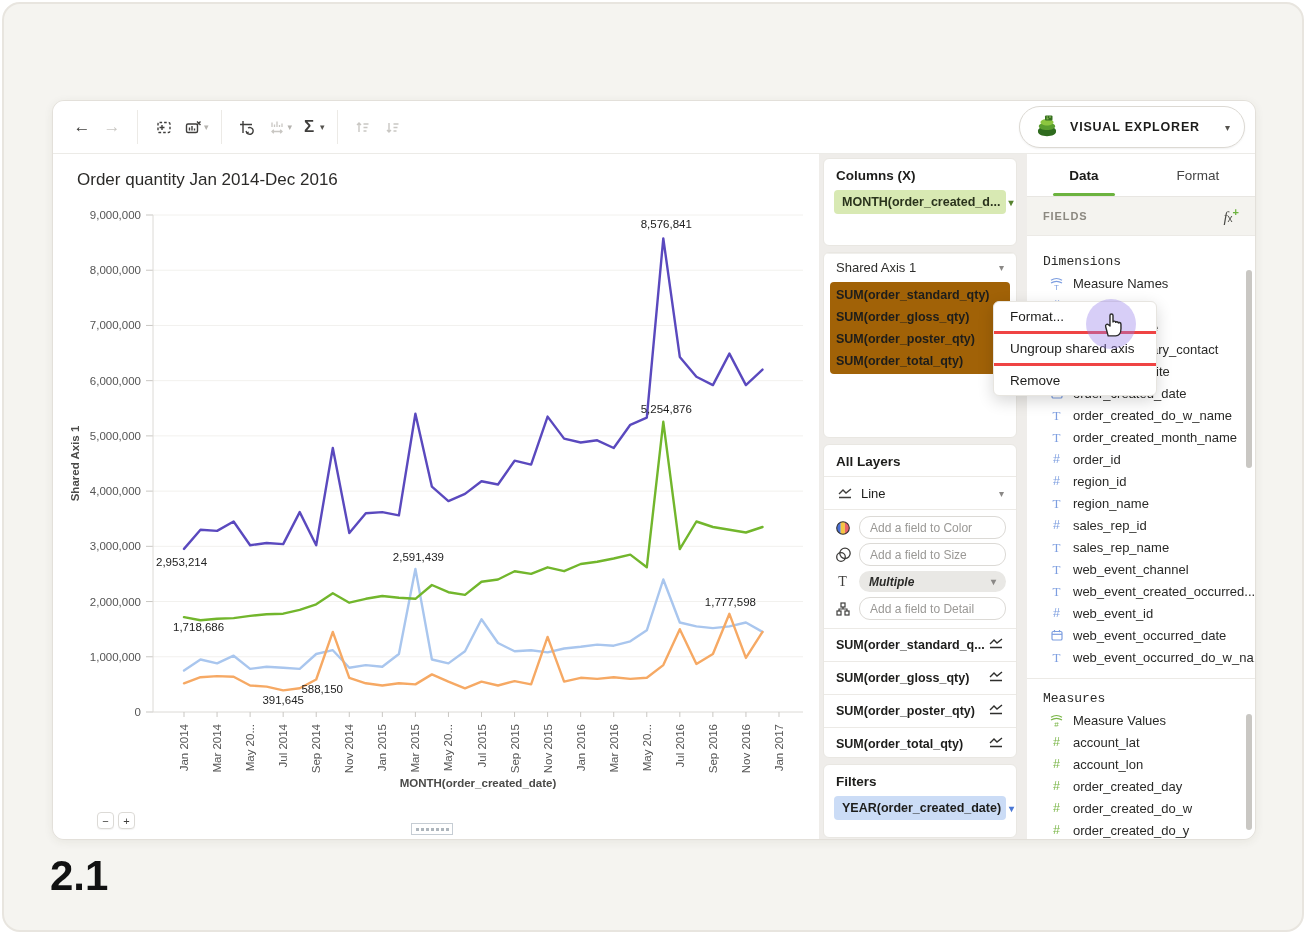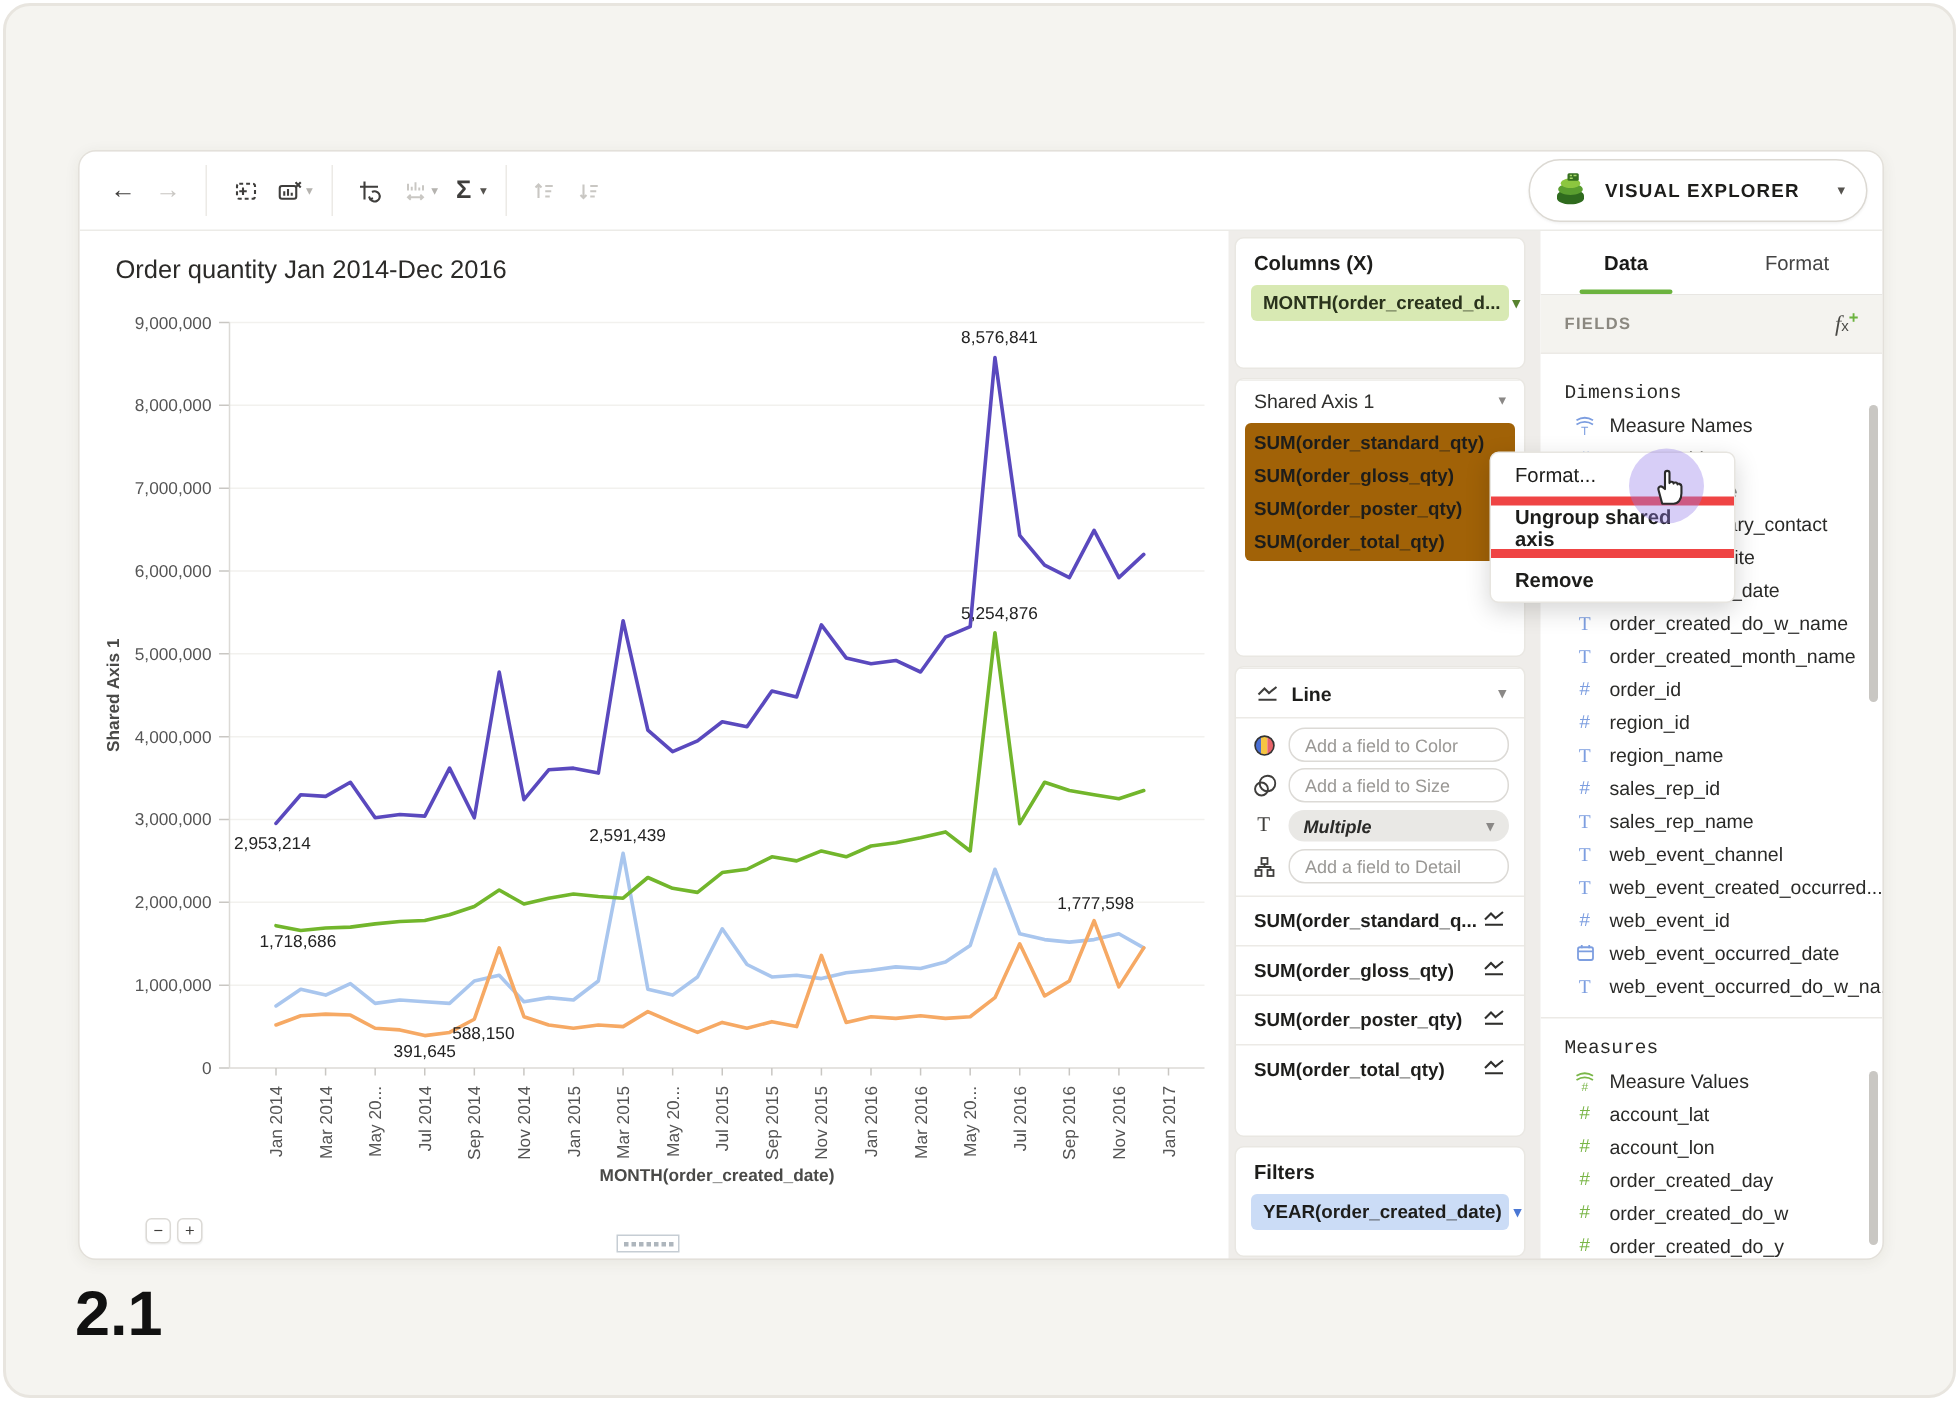--- a/index.html
+++ b/index.html
@@ -35,21 +35,21 @@
   .pill{margin:0 10px 10px;height:24px;border-radius:4px;display:flex;align-items:center;padding:0 8px;font-size:12.5px;font-weight:bold;}
   .pill-green{background:#d8e9b3;color:#2a331c;}
   .pill-green .chev{color:#57832f;margin-left:8px;font-size:10px;}
   .pill-blue{background:#cbdcf6;color:#1d1d1b;}
   .pill-blue .chev{color:#4a77d4;margin-left:8px;font-size:10px;}
   .shared-axis-row{height:26px;display:flex;align-items:center;padding:0 12px;font-size:13px;color:#2f2f2d;border-top:1px solid #f0efec;}
   .shared-axis-row .chev{margin-left:auto;color:#8a8886;font-size:10px;}
   .rows-green{margin:2px 6px 6px;background:#a16207;border-radius:4px;padding:2px 0;}
   .rows-green .fld{height:22px;display:flex;align-items:center;padding:0 6px;font-size:12.5px;font-weight:bold;color:#1d1d1b;white-space:nowrap;}
   
-  .line-row{height:32px;display:flex;align-items:center;gap:8px;padding:0 12px;border-top:1px solid #eceae6;border-bottom:1px solid #eceae6;font-size:13px;color:#1d1d1b;font-weight:bold;}
+  .line-row{height:32px;display:flex;align-items:center;gap:8px;padding:0 12px;border-top:1px solid #eceae6;border-bottom:1px solid #eceae6;font-size:13px;color:#1d1d1b;}
   .line-row .chev{margin-left:auto;color:#8a8886;font-size:10px;}
   .shelf{padding:6px 10px 8px;display:flex;flex-direction:column;gap:4px;border-bottom:1px solid #eceae6;}
   .shelf-row{display:flex;align-items:center;gap:8px;height:23px;}
   .shelf-ico{width:17px;display:flex;justify-content:center;color:#3f3e3c;font-size:13px;flex:0 0 17px;}
   .shelf input{flex:1;min-width:0;height:21px;border:1px solid #dcdad6;border-radius:11px;padding:0 10px;font-size:12px;color:#0369a1;background:#fff;font-family:inherit;}
   .shelf input::placeholder{color:#9a9895;}
   .multi-pill{flex:1;height:21px;background:#e9e8e5;border-radius:11px;display:flex;align-items:center;padding:0 10px;font-size:12px;font-weight:bold;font-style:italic;color:#2a2a28;}
   .multi-pill .chev{margin-left:auto;color:#8a8886;font-size:10px;font-style:normal;}
   .sum-row{height:32px;display:flex;align-items:center;padding:0 12px;font-size:12.5px;font-weight:bold;color:#1d1d1b;border-top:1px solid #eceae6;white-space:nowrap;}
   .sum-row:first-child{border-top:none;}
@@ -73,21 +73,21 @@
   .fi{width:15px;flex:0 0 15px;display:flex;justify-content:center;align-items:center;}
   .fi.dim{color:#7d9ee0;} .fi.meas{color:#7ab648;}
   .fi-t{font-family:"Liberation Serif",serif;font-size:13px;line-height:1;}
   .fi-n{font-size:12.5px;line-height:1;}
   .section-divider{border-top:1px solid #eceae6;margin:10px 0 8px;}
   .vscroll{position:absolute;right:3px;width:6px;background:#c9c7c3;border-radius:3px;}
   #scroll1{top:116px;height:198px;} #scroll2{top:560px;height:116px;}
   
   .context-menu{position:absolute;left:993px;top:301px;width:162px;background:#fff;border:1px solid #e7e5e0;border-radius:6px;box-shadow:0 5px 16px rgba(0,0,0,.16);z-index:40;overflow:hidden;}
   .menu-item{height:29px;display:flex;align-items:center;padding:0 16px;font-size:13.5px;color:#1d1d1b;}
-  .menu-item + .menu-item{border-top:6px solid #ef4444;font-weight:bold;}
+  .menu-item + .menu-item{border-top:3px solid #ef4444;}
   .cursor-halo{position:absolute;left:1086px;top:299px;width:50px;height:50px;border-radius:50%;background:rgba(150,127,233,.38);z-index:45;}
   .cursor-hand{position:absolute;left:1100px;top:310px;z-index:46;}
   
   .page-label{position:absolute;left:50px;top:852px;font-size:42px;font-weight:800;color:#111;}
   svg text{font-family:"Liberation Sans",sans-serif;}
 </style>
 </head>
 <body>
 
 <div class="page">
@@ -278,20 +278,21 @@
           </div>
           <div class="rows-green" id="rows-fields">
               <div class="fld">SUM(order_standard_qty)</div>
               <div class="fld">SUM(order_gloss_qty)</div>
               <div class="fld">SUM(order_poster_qty)</div>
               <div class="fld">SUM(order_total_qty)</div>
             </div>
         </section>
 
         <section class="card" style="height:312px">
+          <div class="card-h">All Layers</div>
           <div class="line-row">
             <span class="shelf-ico">
               <svg width="16" height="11" viewBox="0 0 16 11" stroke="#3f3e3c" stroke-width="1.4" fill="none">
                   <polyline points="2,6 6,2 9,5 14,1"></polyline>
                   <line x1="2" y1="9.5" x2="14" y2="9.5"></line>
                 </svg>
             </span>
             <span>Line</span>
             <span class="chev">▾</span>
           </div>

